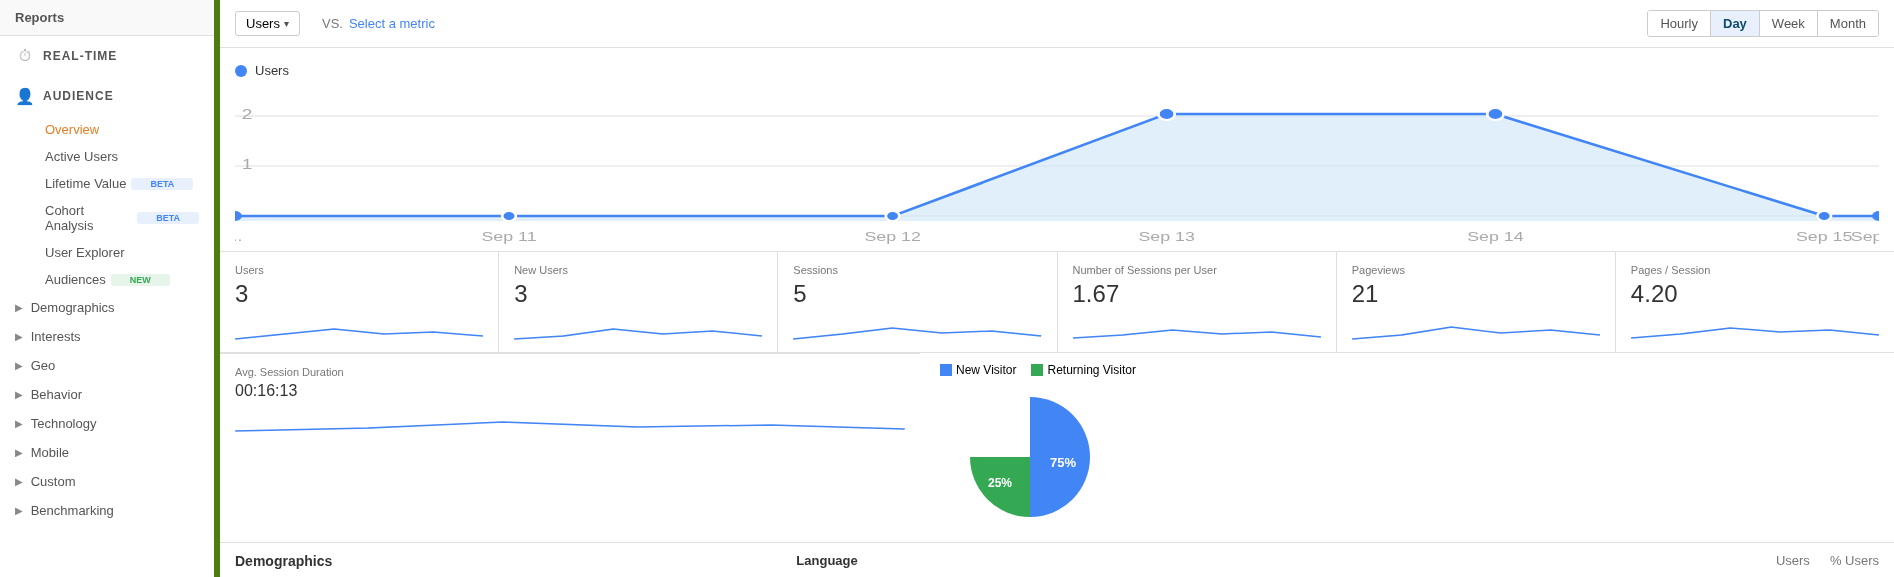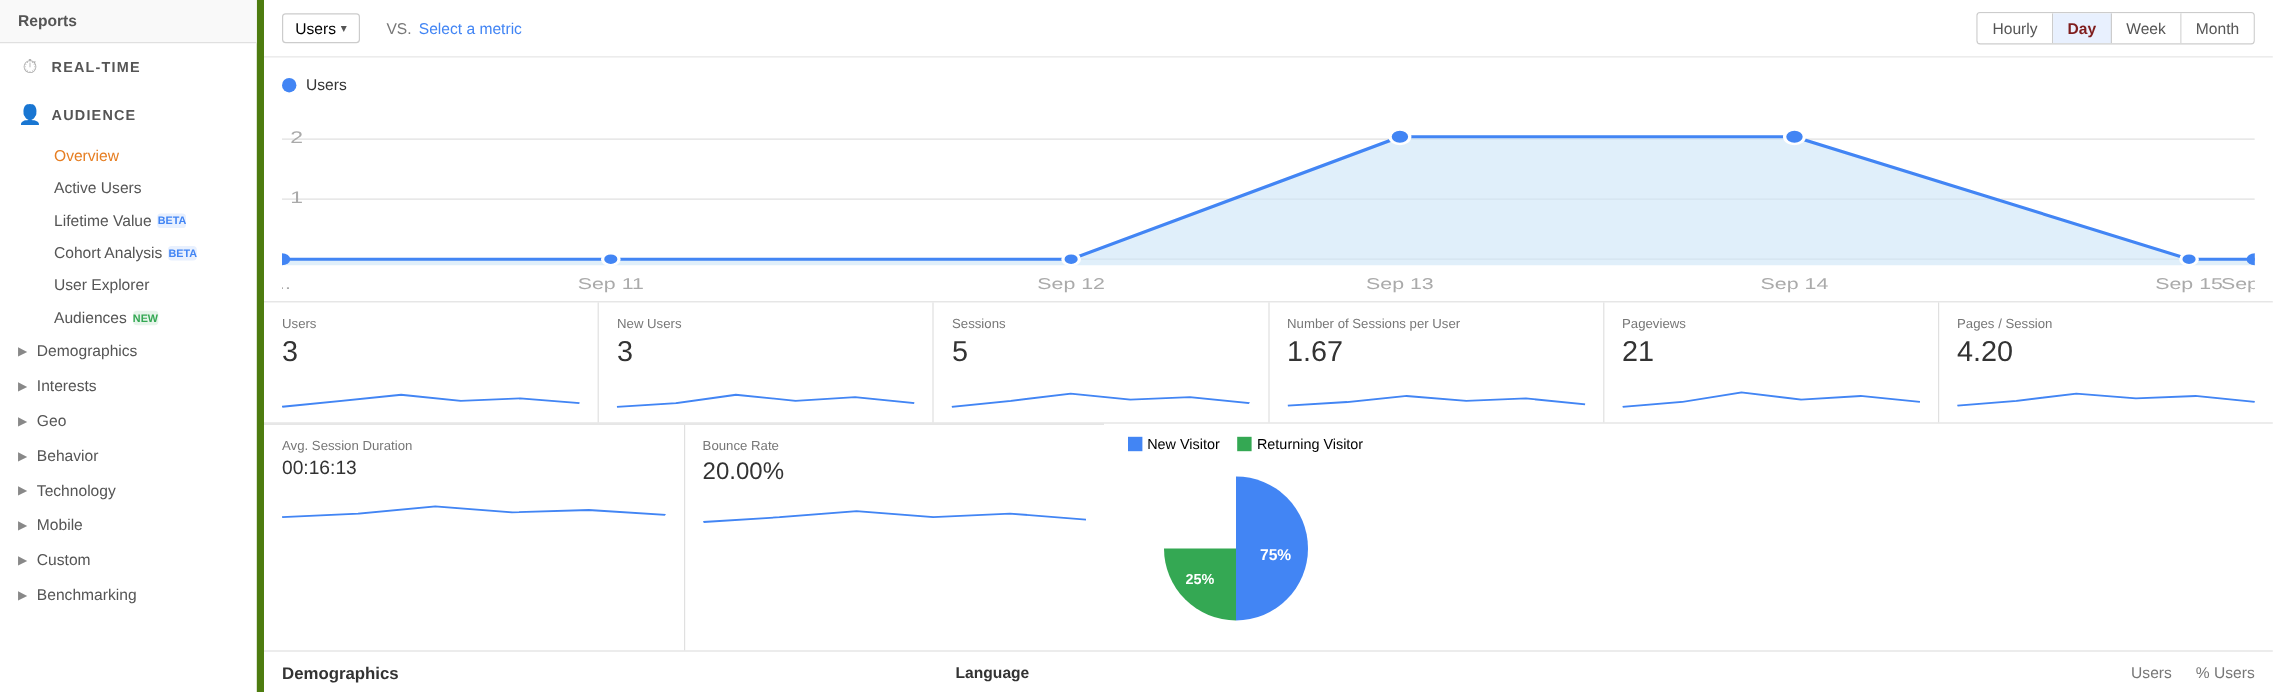--- a/index.html
+++ b/index.html
@@ -46,21 +46,21 @@
       padding: 6px 15px 6px 30px;
       cursor: pointer;
       color: #555;
       font-size: 13px;
       display: flex;
       align-items: center;
     }
     .sidebar-subitem.active { color: #e67e22; }
     .sidebar-subitem .badge {
       font-size: 9px;
-      padding: 1px 0;
+      padding: 1px 19px;
       border-radius: 3px;
       margin-left: 5px;
       font-weight: bold;
     }
     .badge-beta { background: #e8f0fe; color: #4285f4; }
     .badge-new { background: #e6f4ea; color: #34a853; }
     .sidebar-expandable {
       display: flex;
       align-items: center;
       padding: 7px 15px 7px 15px;
@@ -120,21 +120,21 @@
       background: #fff;
       border: none;
       border-right: 1px solid #ccc;
       cursor: pointer;
       font-size: 13px;
       color: #555;
     }
     .time-btn:last-child { border-right: none; }
     .time-btn.active {
       background: #e8f0fe;
-      color: #7f1d1d;
+      color: #0c4a6e;
       font-weight: bold;
       padding-left: 12px;
     }
 
     
     .chart-area {
       padding: 15px 15px 5px 15px;
       background: #fff;
     }
     .chart-legend {
@@ -420,29 +420,20 @@
     <div class="metrics-grid" style="flex:0 0 auto; min-width: 700px; border-bottom:none;">
       <div class="metric-card">
         <div class="metric-card-title">Avg. Session Duration</div>
         <div class="metric-card-value" style="font-size:16px;">00:16:13</div>
         <div class="metric-sparkline">
           <svg viewBox="0 0 100 30" preserveAspectRatio="none">
               <polyline points="0,25 20,22 40,16 60,21 80,19 100,23" fill="none" stroke="#4285f4" stroke-width="1.5"></polyline>
             </svg>
         </div>
       </div>
-      <div class="metric-card">
-        <div class="metric-card-title">Bounce Rate</div>
-        <div class="metric-card-value" style="font-size:20px;">20.00%</div>
-        <div class="metric-sparkline">
-          <svg viewBox="0 0 100 30" preserveAspectRatio="none">
-              <polyline points="0,24 20,20 40,15 60,20 80,17 100,22" fill="none" stroke="#4285f4" stroke-width="1.5"></polyline>
-            </svg>
-        </div>
-      </div>
     </div>
 
     <div style="flex:1; display:flex; flex-direction:column; padding: 10px 20px;">
       <div class="pie-legend">
         <div class="pie-legend-item">
           <div class="pie-legend-color" style="background:#4285f4;"></div>
           <span>New Visitor</span>
         </div>
         <div class="pie-legend-item">
           <div class="pie-legend-color" style="background:#34a853;"></div>

